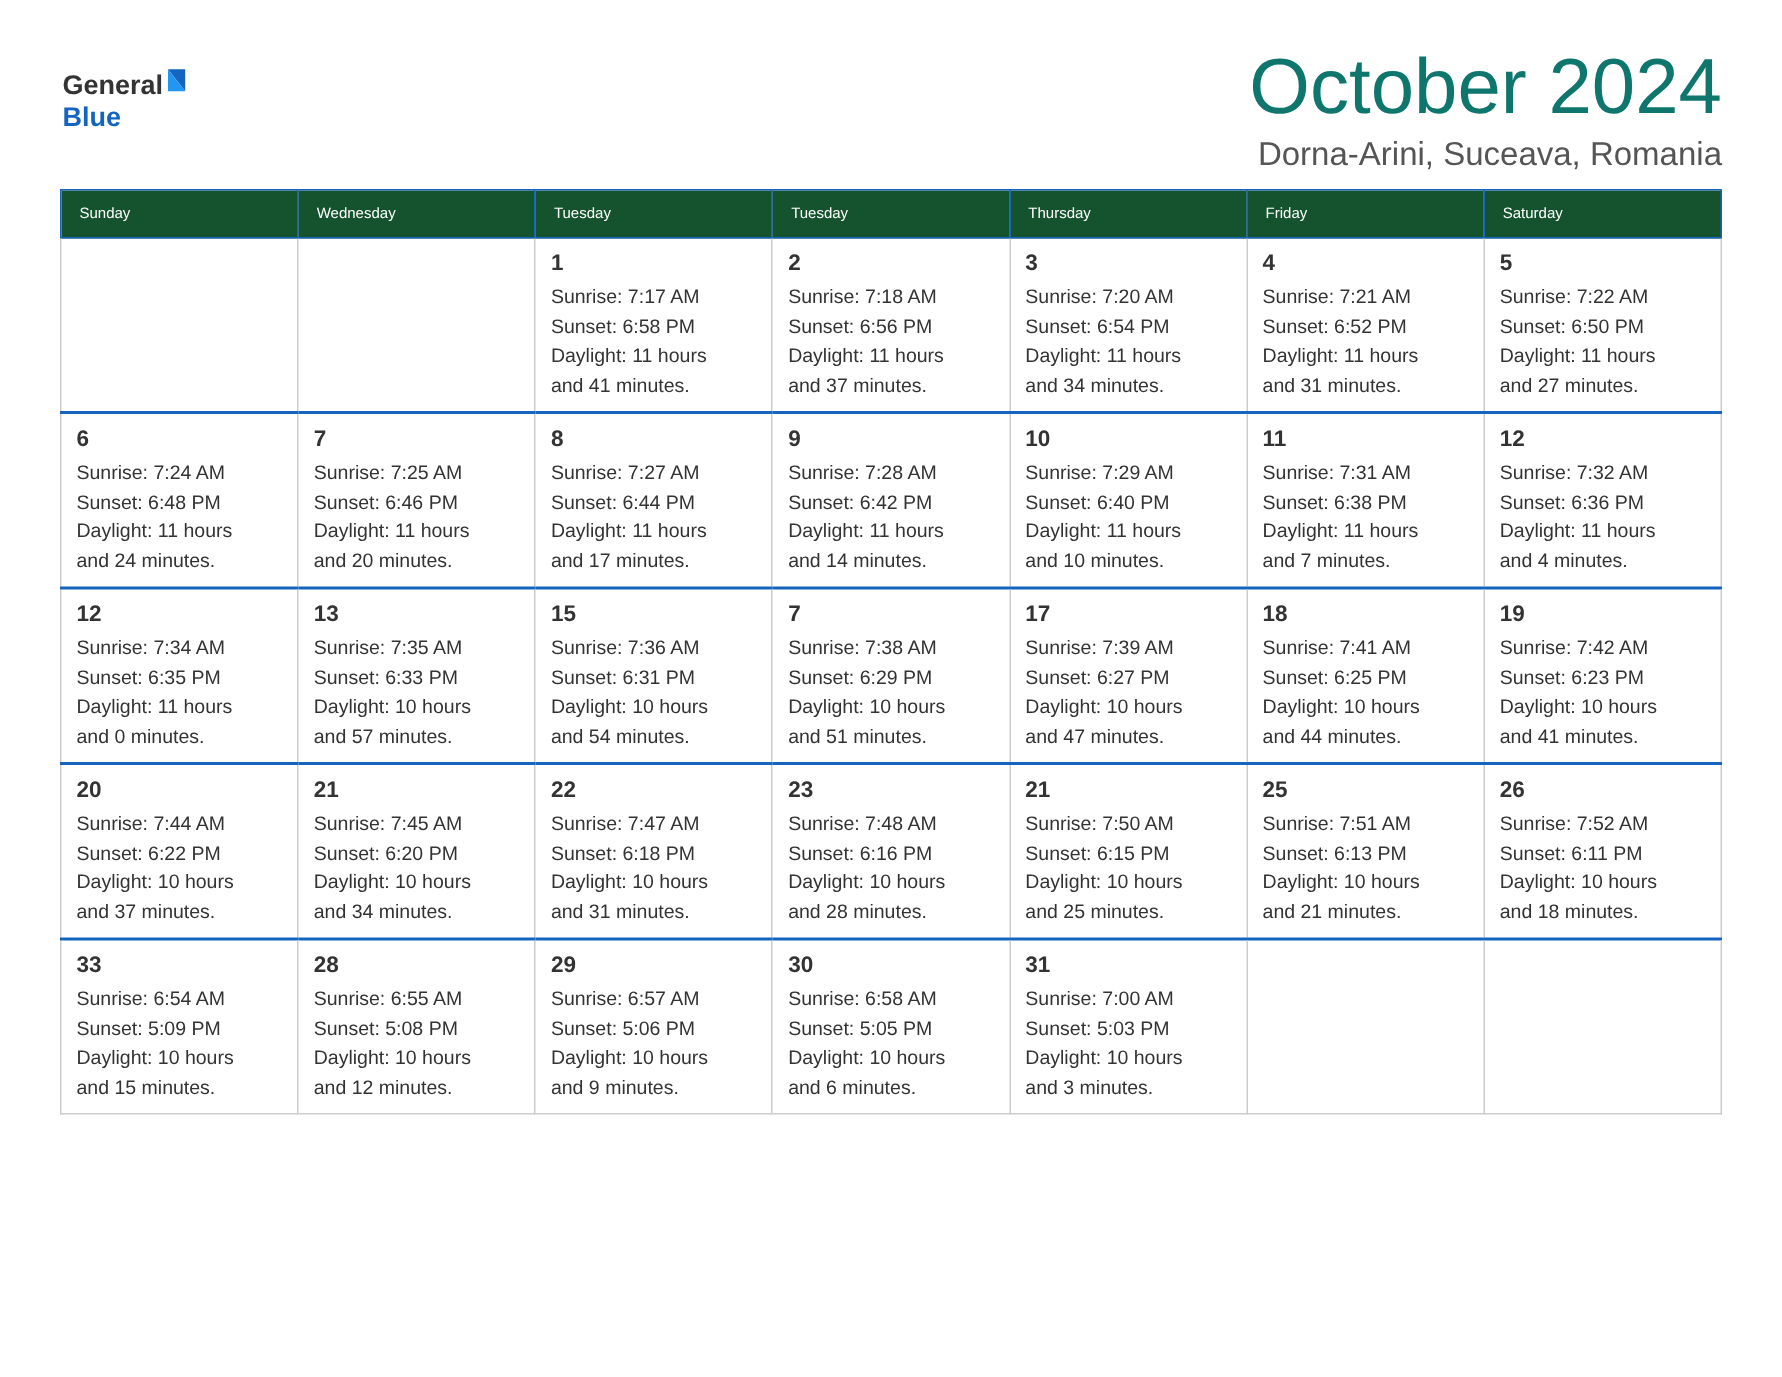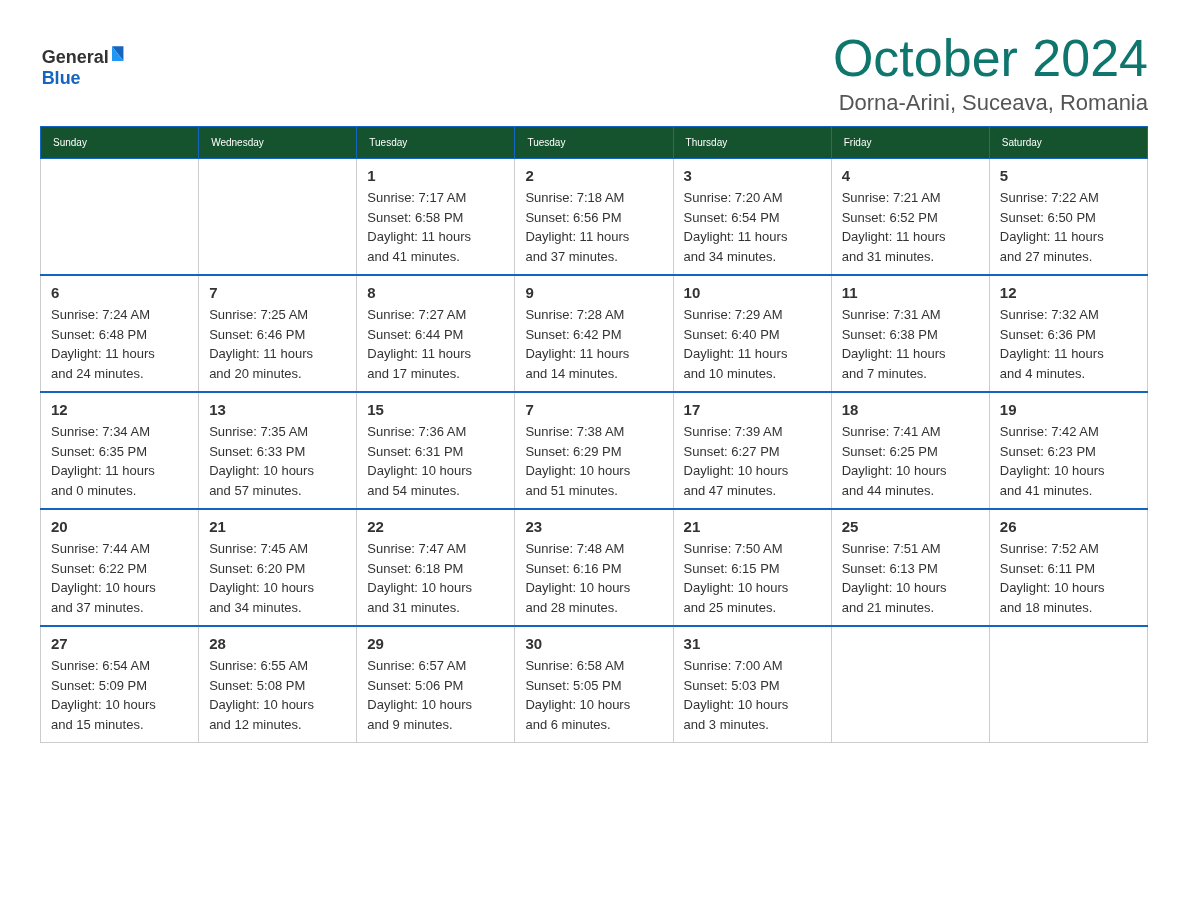--- a/index.html
+++ b/index.html
@@ -221,21 +221,21 @@
           <span class="day-number">25</span>
           <div class="day-info">Sunrise: 7:51 AM<br>Sunset: 6:13 PM<br>Daylight: 10 hours<br>and 21 minutes.</div>
         </td>
         <td>
           <span class="day-number">26</span>
           <div class="day-info">Sunrise: 7:52 AM<br>Sunset: 6:11 PM<br>Daylight: 10 hours<br>and 18 minutes.</div>
         </td>
       </tr>
       <tr class="row-divider">
         <td>
-          <span class="day-number">27</span>
+          <span class="day-number">33</span>
           <div class="day-info">Sunrise: 6:54 AM<br>Sunset: 5:09 PM<br>Daylight: 10 hours<br>and 15 minutes.</div>
         </td>
         <td>
           <span class="day-number">28</span>
           <div class="day-info">Sunrise: 6:55 AM<br>Sunset: 5:08 PM<br>Daylight: 10 hours<br>and 12 minutes.</div>
         </td>
         <td>
           <span class="day-number">29</span>
           <div class="day-info">Sunrise: 6:57 AM<br>Sunset: 5:06 PM<br>Daylight: 10 hours<br>and 9 minutes.</div>
         </td>

